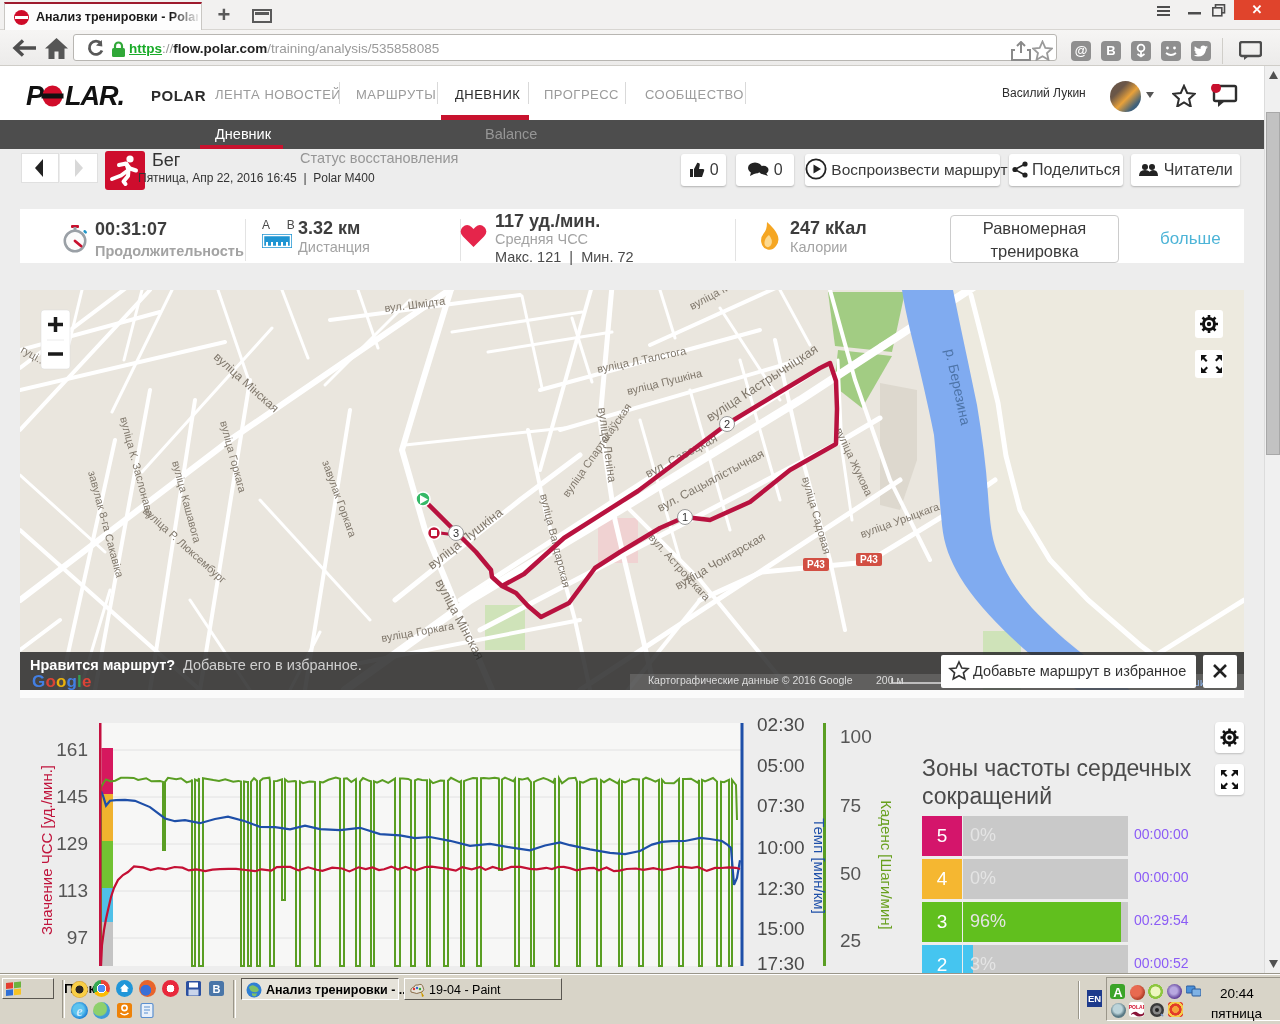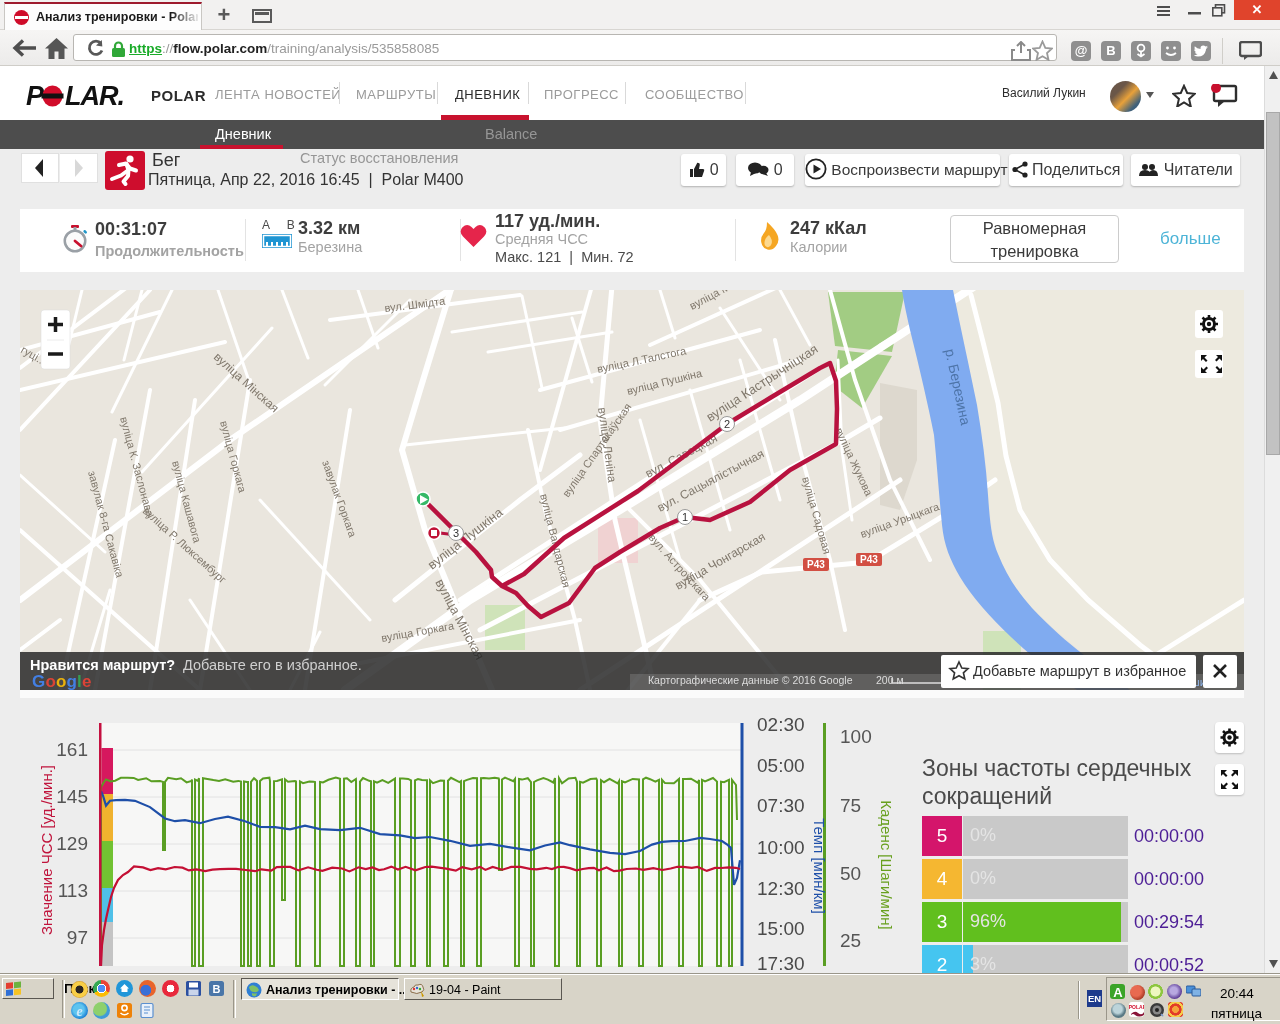--- a/index.html
+++ b/index.html
@@ -30,36 +30,36 @@
 .psep { position:absolute; top:16px; width:1px; height:22px; background:#d9d9d9; }
 #subnav { position:absolute; left:0; top:54px; width:1264px; height:29px; background:#4d4d4d; }
 .snitem { position:absolute; top:6px; font-size:14.5px; color:#969696; }
 .snitem.on { color:#fff; }
 #snline { position:absolute; left:200px; top:79px; width:83px; height:4px; background:#c8122e; }
 #pmline { position:absolute; left:441px; top:49px; width:88px; height:5px; background:#c8122e; }
 .navbk { position:absolute; width:38px; height:30px; background:#fff; border:1px solid #e0e0e0; }
 #acttile { position:absolute; left:105px; top:85px; width:40px; height:39px; background:#ce0d2d; border-radius:3px; }
 .btn { position:absolute; top:88px; height:32px; background:#fff; border-radius:3px; box-shadow:0 1px 2px rgba(0,0,0,0.25); font-size:16px; color:#3a3a3a; text-align:center; line-height:31px; white-space:nowrap; }
 
-#stats { position:absolute; left:20px; top:143px; width:1224px; height:63px; background:#fff; }
+#stats { position:absolute; left:20px; top:143px; width:1224px; height:54px; background:#fff; }
 .statnum { position:absolute; font-size:18px; font-weight:bold; color:#3d3d3d; white-space:nowrap; }
 .statlbl { position:absolute; font-size:14.5px; color:#a3a3a3; white-space:nowrap; }
 .statsub { position:absolute; font-size:14.5px; color:#4a4a4a; white-space:nowrap; }
 .statsep { position:absolute; top:10px; width:1px; height:42px; background:#e3e3e3; }
 #trtype { position:absolute; left:930px; top:6px; width:169px; height:48px; border:1px solid #ccc; border-radius:4px; font-size:16.5px; color:#3a3a3a; text-align:center; line-height:23px; padding-top:1px; }
 #more { position:absolute; left:1140px; top:20px; font-size:17px; color:#4db4d7; }
 
 #zones { position:absolute; left:922px; top:688px; width:342px; }
 #ztitle { font-size:23px; color:#4a4a4a; line-height:28px; margin-bottom:6px; }
 .zrow { position:relative; height:40px; margin-bottom:3px; }
 .zsq { position:absolute; left:0; top:0; width:40px; height:40px; color:#fff; font-size:19px; text-align:center; line-height:40px; }
 .ztrack { position:absolute; left:41px; top:0; width:165px; height:40px; background:#c9c9c9; }
 .zfill { position:absolute; left:0; top:0; height:40px; }
 .zpct { position:absolute; left:7px; top:9px; font-size:18px; color:#e4e4e4; }
-.ztime { position:absolute; left:212px; top:10px; font-size:18px; color:#4c1d95; }
+.ztime { position:absolute; left:212px; top:10px; font-size:14px; color:#8b5cf6; }
 
 #scroll { position:absolute; left:1264px; top:66px; width:16px; height:907px; background:#f0f0f0; border-left:1px solid #dcdcdc; }
 #sthumb { position:absolute; left:1px; top:46px; width:14px; height:343px; background:#c2c2c2; border:1px solid #a8a8a8; }
 
 #taskbar { position:absolute; left:0; top:974px; width:1280px; height:50px; background:#d8d4c8; border-top:1px solid #fff; box-shadow:0 -1px 0 #9a968a; }
 .tbtn { position:absolute; background:#d8d4c8; border-top:1px solid #fff; border-left:1px solid #fff; border-right:1px solid #5a5751; border-bottom:1px solid #5a5751; }
 .tbtn.dn { background:#e6e3da; border-top:1px solid #5a5751; border-left:1px solid #5a5751; border-right:1px solid #fff; border-bottom:1px solid #fff; }
 .qsep { position:absolute; top:5px; width:3px; height:38px; border-left:1px solid #9a968a; border-right:1px solid #fff; }
 .qlicon { position:absolute; width:17px; height:17px; border-radius:3px; }
 #tray { position:absolute; left:1106px; top:2px; width:174px; height:44px; border-top:1px solid #9a968a; border-left:1px solid #9a968a; border-bottom:1px solid #fff; border-right:none; }
@@ -182,21 +182,21 @@
       </svg></div>
  <div id="acttile"><svg width="40" height="39" viewBox="0 0 40 39">
         <circle cx="25" cy="8" r="3.6" fill="#fff"></circle>
         <g stroke="#fff" stroke-width="4" fill="none" stroke-linecap="round" stroke-linejoin="round">
           <path d="M14 14 L21 12.5 L25 17.5 L31 19.5"></path>
           <path d="M21.5 13 L23.5 19 L16 24.5 L7 28"></path>
           <path d="M23.5 19 L23 25 L18.5 30.5 L20.5 33"></path>
         </g>
       </svg></div>
  <div class="abs" style="left:152px;top:84px;font-size:18px;color:#333;">Бег</div>
- <div class="abs" style="left:148px;top:105px;font-size:16px;color:#333;">Пятница, Апр 22, 2016 16:45&nbsp; |&nbsp; Polar M400</div>
+ <div class="abs" style="left:138px;top:105px;font-size:12px;color:#333;">Пятница, Апр 22, 2016 16:45&nbsp; |&nbsp; Polar M400</div>
  <div class="btn" style="left:681px;width:45px;"><svg width="17" height="16" style="vertical-align:-3px">
         <path d="M2 7 h3 v8 h-3 z M6 15 h8 l2.2-6.5 q0.5-1.5-1.2-1.5 h-4 l0.8-4 q0.3-1.8-1.3-2 l-1.2-0.2 L6 7 Z" fill="#222"></path>
       </svg> 0</div>
  <div class="btn" style="left:736px;width:58px;"><svg width="22" height="15" style="vertical-align:-2px">
         <ellipse cx="8" cy="6" rx="7" ry="5.5" fill="#222"></ellipse>
         <path d="M4 10 L3 14 L9 11 Z" fill="#222"></path>
         <ellipse cx="16.5" cy="8" rx="5" ry="4.2" fill="#222"></ellipse>
         <path d="M19 11 L21 14 L15.5 12 Z" fill="#222"></path>
       </svg> 0</div>
  <div class="btn" style="left:805px;width:195px;font-size:15.5px;"><svg width="22" height="22" style="vertical-align:-5px">
@@ -229,21 +229,21 @@
   <div class="statsep" style="left:225px;"></div>
   <div class="abs" style="left:242px;top:9px;font-size:12px;color:#4a4a4a;">A&nbsp;&nbsp;&nbsp;&nbsp;&nbsp;B</div>
   <svg class="abs" style="left:242px;top:25px" width="30" height="14">
         <rect width="30" height="14" fill="#1f95d2"></rect>
         <g stroke="#fff" stroke-width="2">
           <path d="M5 8 V12 M10 8 V12 M15 8 V12 M20 8 V12 M25 8 V12"></path>
         </g>
         <rect x="1.5" y="1.5" width="27" height="11" fill="none" stroke="#fff" stroke-width="1.5"></rect>
       </svg>
   <div class="statnum" style="left:278px;top:9px;">3.32 км</div>
-  <div class="statlbl" style="left:278px;top:30px;">Березина</div>
+  <div class="statlbl" style="left:278px;top:30px;">Дистанция</div>
   <div class="statsep" style="left:440px;"></div>
   <svg class="abs" style="left:440px;top:14px" width="27" height="25" viewBox="0 0 27 25">
         <path d="M13.5 24 L3 13.5 Q-1.5 8.5 2.5 4.3 Q7 -0.3 11.5 4 L13.5 6 L15.5 4 Q20 -0.3 24.5 4.3 Q28.5 8.5 24 13.5 Z" fill="#e5254b"></path>
       </svg>
   <div class="statnum" style="left:475px;top:2px;">117 уд./мин.</div>
   <div class="statlbl" style="left:475px;top:22px;">Средняя ЧСС</div>
   <div class="statsub" style="left:475px;top:40px;">Макс. 121&nbsp; |&nbsp; Мин. 72</div>
   <div class="statsep" style="left:715px;"></div>
   <svg class="abs" style="left:739px;top:12px" width="22" height="30" viewBox="0 0 22 30">
         <path d="M8 1 Q16 8 18.5 14 Q21 20 17 25 Q13 30 8.5 28.5 Q3 27 2.2 21 Q1.5 16 5 12 Q8 8.5 8 1 Z" fill="#f5a623"></path>

